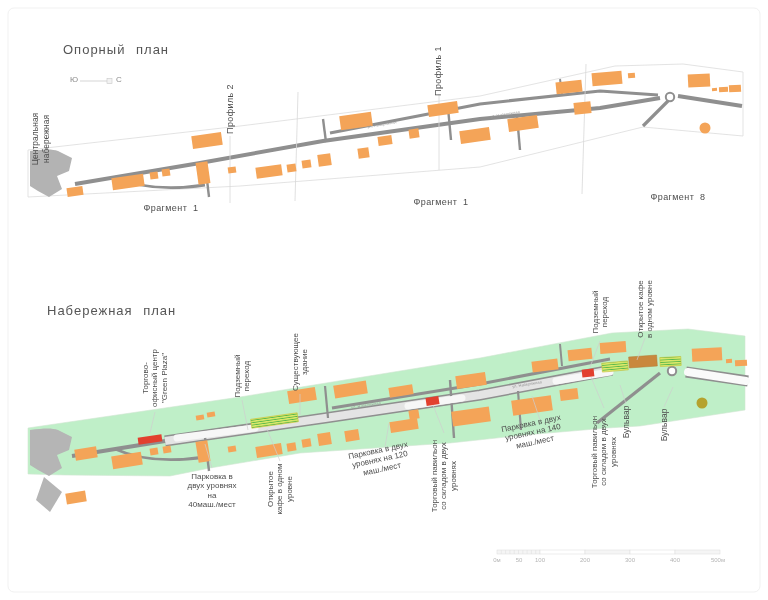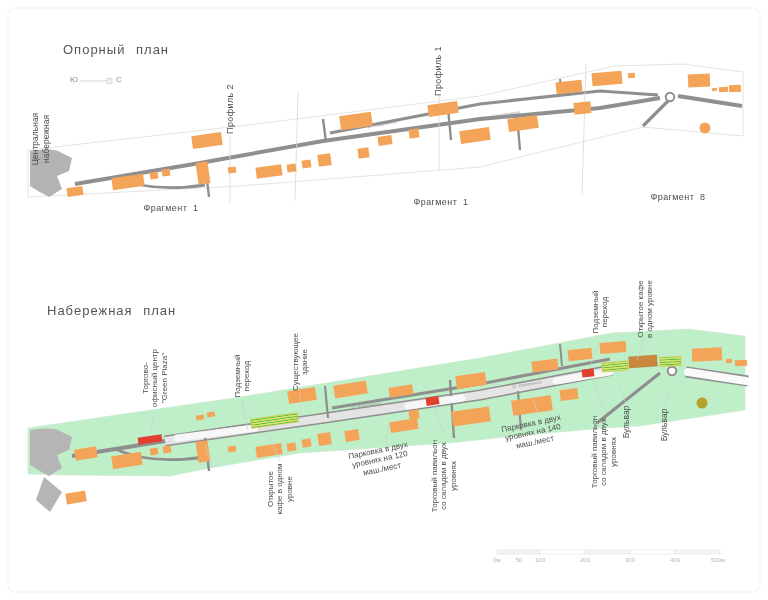--- a/index.html
+++ b/index.html
@@ -209,20 +209,24 @@
 офисный центр
 "Green Plaza"</div>
 <div class="lbl callout rot90" style="left:242px;top:376px">Подземный
 переход</div>
 <div class="lbl callout rot90" style="left:300px;top:362px">Существующее
 здание</div>
 <div class="lbl callout rot90" style="left:600px;top:312px">Подземный
 переход</div>
 <div class="lbl callout rot90" style="left:645px;top:309px">Открытое кафе
 в одном уровне</div>
+<div class="lbl callout center" style="left:212px;top:491px">Парковка в
+двух уровнях
+на
+40маш./мест</div>
 <div class="lbl callout rot90" style="left:280px;top:489px">Открытое
 кафе в одном
 уровне</div>
 <div class="lbl callout rot12" style="left:380px;top:460px">Парковка в двух
 уровнях на 120
 маш./мест</div>
 <div class="lbl callout rot90" style="left:444px;top:476px">Торговый павильон
 со складом в двух
 уровнях</div>
 <div class="lbl callout rot12" style="left:533px;top:433px">Парковка в двух

